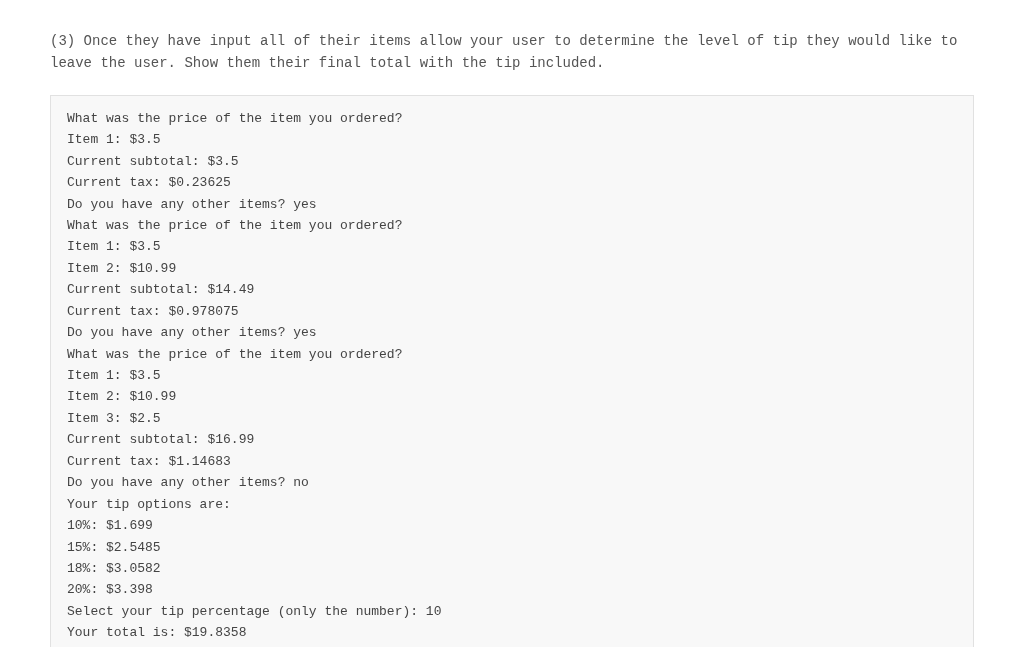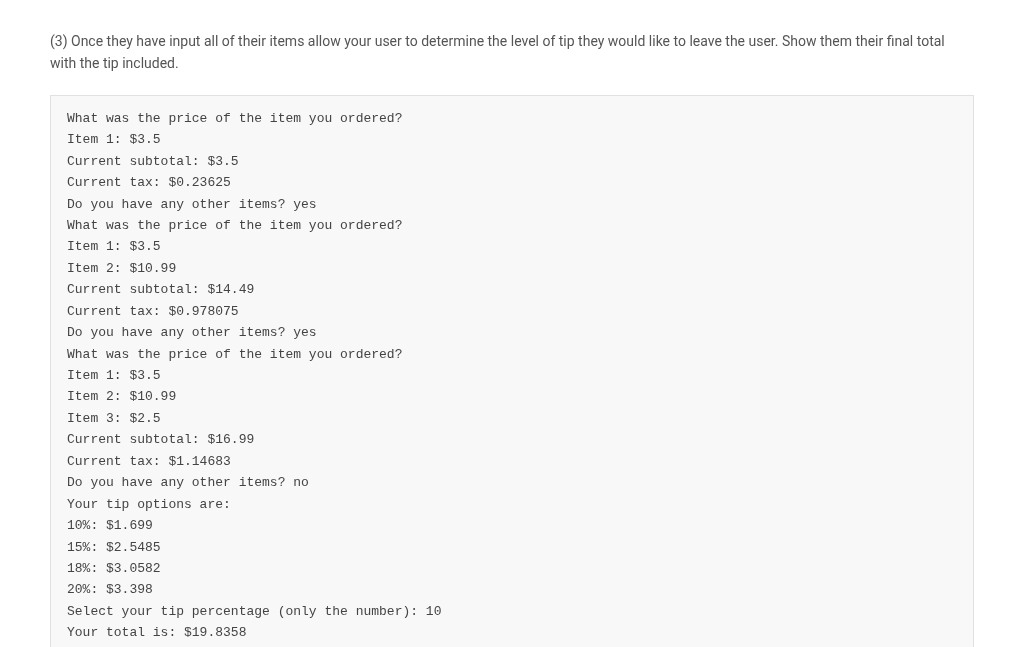--- a/index.html
+++ b/index.html
@@ -1,18 +1,19 @@
 <!DOCTYPE html>
 <html><head>
   <meta charset="utf-8">
   <style>
     * {
       margin: 0;
       padding: 0;
       box-sizing: border-box;
+      font-family: Liberation Mono, monospace;
     }
     body {
       font-family: -apple-system, BlinkMacSystemFont, "Segoe UI", Roboto, Helvetica, Arial, sans-serif;
       background: #ffffff;
       padding: 30px 50px;
       color: #555;
       font-size: 14px;
       line-height: 1.6;
     }
     .instruction {

